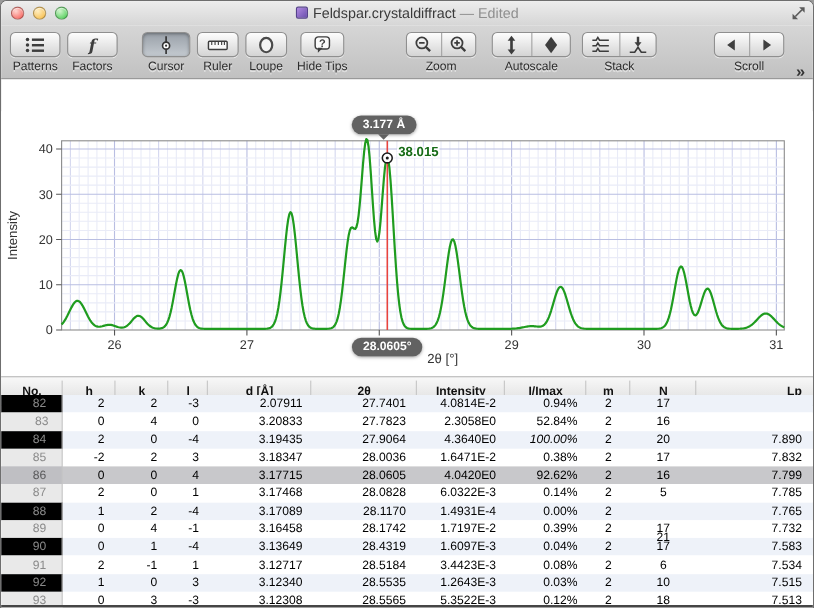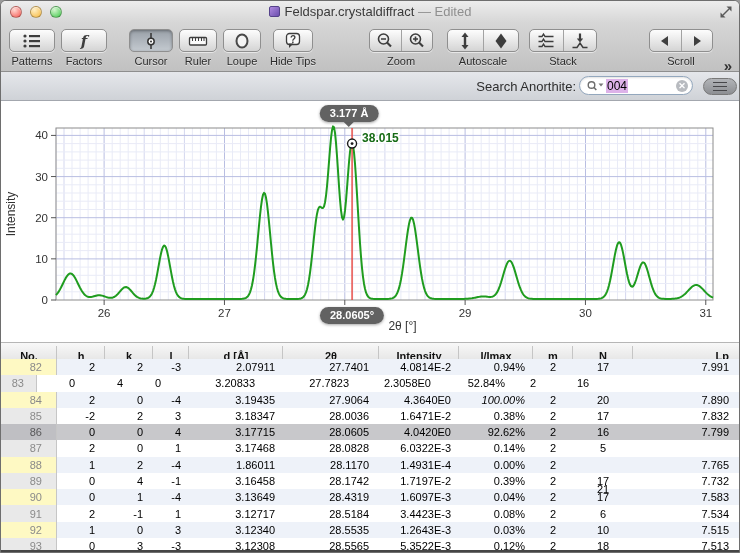--- a/index.html
+++ b/index.html
@@ -67,21 +67,21 @@
   .th::after{content:'';position:absolute;right:0;top:3px;bottom:3px;width:1px;background:#c5c5c5;}
   .th:last-child::after{display:none;}
   #tbody{position:absolute;top:358px;left:0;width:740px;height:194px;overflow:hidden;}
   .tr{display:flex;height:16.28px;font-size:11px;align-items:stretch;background:#fff;color:#000;}
   .tr.even{background:#eef2f9;}
   .tr.sel{background:#c8c8cb;}
   .td{box-sizing:border-box;display:flex;align-items:center;}
   .td.r{justify-content:flex-end;}
   .td.c{justify-content:center;}
   .rownum{background:#e9e9e9;color:#8a8a8a;border-right:1px solid #c6c6c6;}
-  .tr.even .rownum{background:#fef9c3;}
+  .tr.even .rownum{background:#000000;}
   .tr.sel .rownum{background:#bfbfc3;color:#58585a;}
   #bottom-edge{position:absolute;bottom:0;left:0;width:100%;height:2px;background:#454545;z-index:40;}
 </style>
 </head>
 <body>
 
 <div id="window">
 
   <div id="titlebar">
     <div id="title-wrap">
@@ -240,37 +240,20 @@
             <polygon points="5,2 12,7 5,12" fill="#3f3f3f"></polygon>
           </svg>
         </div>
       </div>
       <div class="tb-label">Scroll</div>
     </div>
 
     <div id="overflow-chevron">»</div>
   </div>
 
-  <div id="searchbar">
-    <div id="search-label">Search Anorthite:</div>
-    <div id="search-field">
-      <svg id="search-magnifier" width="19" height="12">
-        <circle cx="5.5" cy="5" r="3.3" fill="none" stroke="#6f6f6f" stroke-width="1.4"></circle>
-        <line x1="7.8" y1="7.3" x2="10.3" y2="10" stroke="#6f6f6f" stroke-width="1.6"></line>
-        <polygon points="12.5,3.5 17.5,3.5 15,6.5" fill="#7a7a7a"></polygon>
-      </svg>
-      <span id="search-value"><span class="hl">004</span></span>
-      <div id="search-clear">✕</div>
-    </div>
-    <div id="list-toggle">
-      <span class="bar"></span>
-      <span class="bar"></span>
-      <span class="bar"></span>
-    </div>
-  </div>
 
   <div id="chart">
     <svg id="chart-svg" width="740" height="241">
         <g>
           <line x1="55.0" y1="27" x2="55.0" y2="199" stroke="#e9ebf7" stroke-width="1"></line>
           <line x1="63.0" y1="27" x2="63.0" y2="199" stroke="#d4d7ef" stroke-width="1"></line>
           <line x1="71.0" y1="27" x2="71.0" y2="199" stroke="#e9ebf7" stroke-width="1"></line>
           <line x1="79.1" y1="27" x2="79.1" y2="199" stroke="#e9ebf7" stroke-width="1"></line>
           <line x1="87.1" y1="27" x2="87.1" y2="199" stroke="#e9ebf7" stroke-width="1"></line>
           <line x1="95.1" y1="27" x2="95.1" y2="199" stroke="#e9ebf7" stroke-width="1"></line>
@@ -424,24 +407,23 @@
         <div class="td r rownum" style="width: 56px; padding-right: 14px;">82</div>
         <div class="td r" style="width: 48px; padding-right: 10px;">2</div>
         <div class="td r" style="width: 48px; padding-right: 10px;">2</div>
         <div class="td r" style="width: 36px; padding-right: 8px;">-3</div>
         <div class="td r" style="width: 94px; padding-right: 8px;">2.07911</div>
         <div class="td r" style="width: 96px; padding-right: 10px;">27.7401</div>
         <div class="td r" style="width: 80px; padding-right: 8px;">4.0814E-2</div>
         <div class="td r" style="width: 74px; padding-right: 8px;">0.94%</div>
         <div class="td c" style="width: 40px;">2</div>
         <div class="td c" style="width: 60px;">17</div>
-        <div class="td r" style="width: 108px; padding-right: 12px;">7.991</div>
       </div>
       <div class="tr">
-        <div class="td r rownum" style="width: 36px; padding-right: 12px; text-align: right;">83</div>
+        <div class="td r rownum" style="width: 56px; padding-right: 12px; text-align: right;">83</div>
         <div class="td r" style="width: 48px; padding-right: 10px;">0</div>
         <div class="td r" style="width: 48px; padding-right: 10px;">4</div>
         <div class="td r" style="width: 36px; padding-right: 8px;">0</div>
         <div class="td r" style="width: 94px; padding-right: 8px;">3.20833</div>
         <div class="td r" style="width: 96px; padding-right: 10px;">27.7823</div>
         <div class="td r" style="width: 80px; padding-right: 8px;">2.3058E0</div>
         <div class="td r" style="width: 74px; padding-right: 8px;">52.84%</div>
         <div class="td c" style="width: 40px;">2</div>
         <div class="td c" style="width: 60px;">16</div>
       </div>
@@ -488,27 +470,28 @@
         <div class="td r rownum" style="width: 56px; padding-right: 14px;">87</div>
         <div class="td r" style="width: 48px; padding-right: 10px;">2</div>
         <div class="td r" style="width: 48px; padding-right: 10px;">0</div>
         <div class="td r" style="width: 36px; padding-right: 8px;">1</div>
         <div class="td r" style="width: 94px; padding-right: 8px;">3.17468</div>
         <div class="td r" style="width: 96px; padding-right: 10px;">28.0828</div>
         <div class="td r" style="width: 80px; padding-right: 8px;">6.0322E-3</div>
         <div class="td r" style="width: 74px; padding-right: 8px;">0.14%</div>
         <div class="td c" style="width: 40px;">2</div>
         <div class="td c" style="width: 60px;">5</div>
+        <div class="td r" style="width: 108px; padding-right: 12px;">7.785</div>
       </div>
       <div class="tr even">
         <div class="td r rownum" style="width: 56px; padding-right: 14px;">88</div>
         <div class="td r" style="width: 48px; padding-right: 10px;">1</div>
         <div class="td r" style="width: 48px; padding-right: 10px;">2</div>
         <div class="td r" style="width: 36px; padding-right: 8px;">-4</div>
-        <div class="td r" style="width: 94px; padding-right: 8px;">1.86011</div>
+        <div class="td r" style="width: 94px; padding-right: 8px;">3.17089</div>
         <div class="td r" style="width: 96px; padding-right: 10px;">28.1170</div>
         <div class="td r" style="width: 80px; padding-right: 8px;">1.4931E-4</div>
         <div class="td r" style="width: 74px; padding-right: 8px;">0.00%</div>
         <div class="td c" style="width: 40px;">2</div>
         <div class="td c" style="width: 60px; margin-top: 32px;">21</div>
         <div class="td r" style="width: 108px; padding-right: 12px;">7.765</div>
       </div>
       <div class="tr">
         <div class="td r rownum" style="width: 56px; padding-right: 14px;">89</div>
         <div class="td r" style="width: 48px; padding-right: 10px;">0</div>

